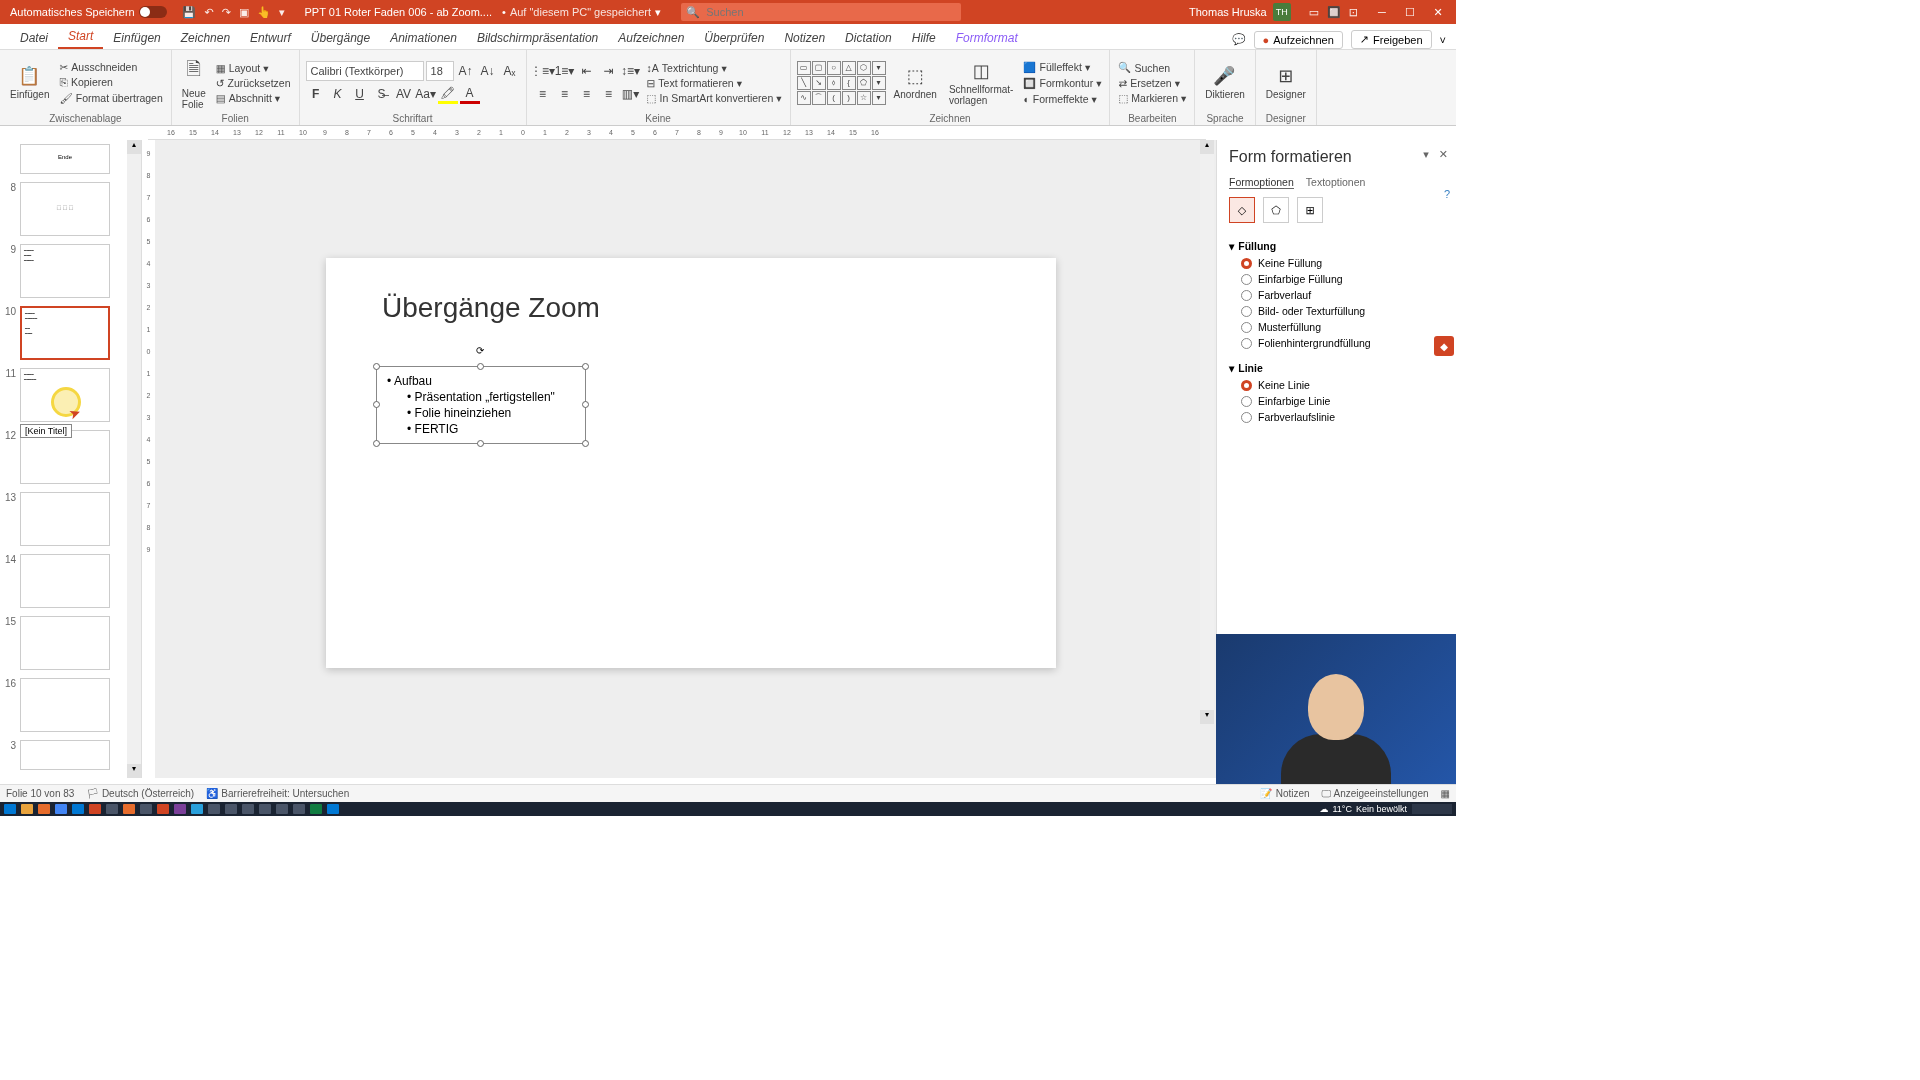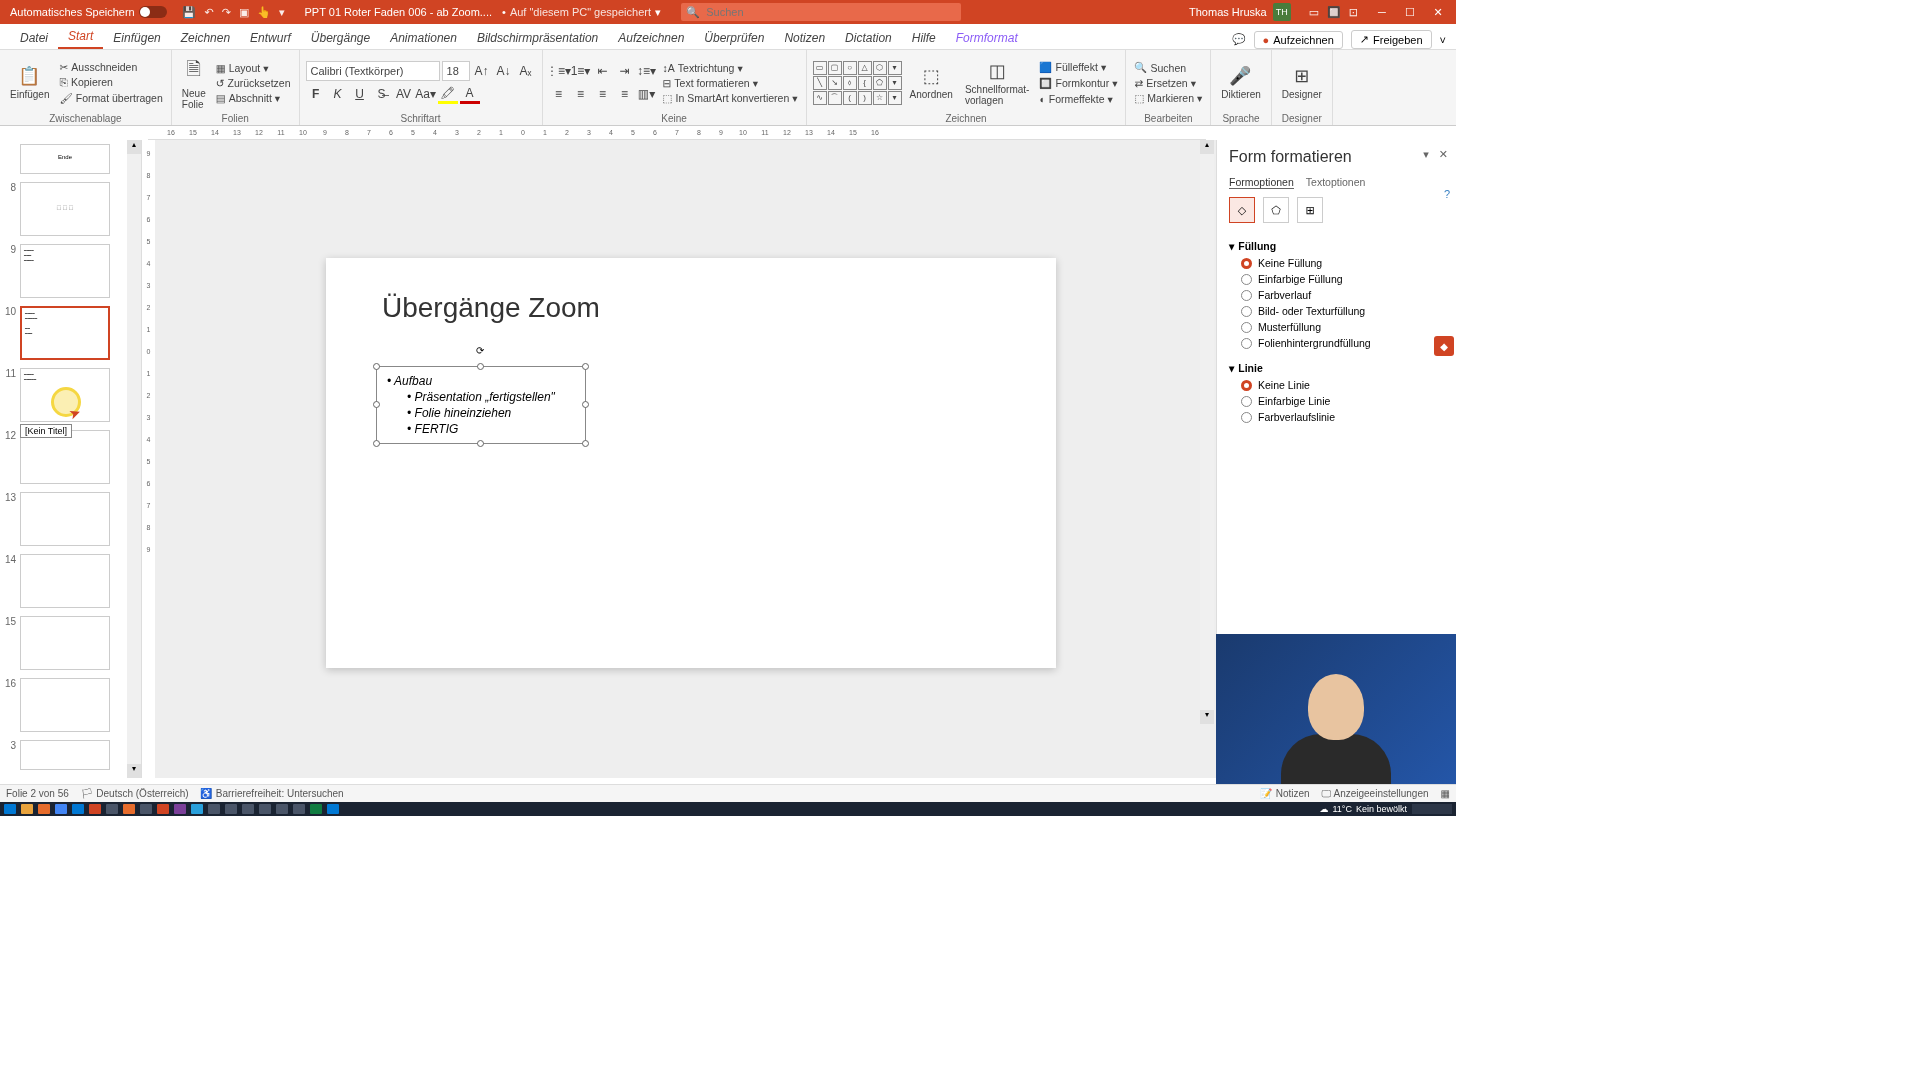--- a/index.html
+++ b/index.html
@@ -64,21 +64,21 @@
 .highlight-circle { position:absolute; width:30px; height:30px; border:3px solid #f5d742; border-radius:50%; background:rgba(245,215,66,.4); }
 .tooltip { position:absolute; background:#fff; border:1px solid #888; padding:1px 4px; font-size:9px; white-space:nowrap; z-index:5; }
 
 .vruler { width:14px; background:#fff; border-right:1px solid #eee; display:flex; flex-direction:column; align-items:center; font-size:7px; color:#666; padding-top:10px; }
 .vruler span { height:22px; }
 
 .canvas-area { flex:1; background:#eee; position:relative; overflow:hidden; }
 .slide { position:absolute; left:170px; top:118px; width:730px; height:410px; background:#fff; box-shadow:0 2px 8px rgba(0,0,0,.2); }
 .slide h1 { font-size:28px; font-weight:normal; padding:32px 0 0 56px; color:#333; font-family:Calibri,sans-serif; }
 .textbox { position:absolute; left:50px; top:108px; width:210px; border:1px solid #888; padding:6px 10px; font-size:12px; font-family:Calibri,sans-serif; }
-.textbox ul { list-style:none;font-style:italic; }
+.textbox ul { list-style:none; }
 .textbox li { padding:1px 0; }
 .textbox li::before { content:'• '; }
 .textbox li.sub { padding-left:20px; }
 .handle { position:absolute; width:7px; height:7px; background:#fff; border:1px solid #666; border-radius:50%; }
 
 
 .pane { width:240px; background:#fff; border-left:1px solid #ddd; padding:8px 12px; font-size:11px; position:relative; }
 .pane h2 { font-size:16px; font-weight:normal; color:#333; padding-bottom:6px; }
 .pane .closex { position:absolute; right:8px; top:8px; cursor:pointer; display:flex; gap:10px; color:#666; }
 .pane .tabs { display:flex; gap:12px; font-size:10.5px; padding:4px 0 8px; }
@@ -210,21 +210,21 @@
         <div class="smbtn">↺ <span>Zurücksetzen</span></div>
         <div class="smbtn">▤ <span>Abschnitt</span> ▾</div>
       </div>
     </div>
     <div class="label">Folien</div>
   </div>
   <div class="group">
     <div class="content">
       <div class="col" style="gap:3px">
         <div style="display:flex;gap:2px">
-          <div class="fontbox" style="width:134px">Calibri (Textkörper)</div>
+          <div class="fontbox" style="width:118px">Calibri (Textkörper)</div>
           <div class="fontbox" style="width:28px">18</div>
           <span class="icobtn">A↑</span>
           <span class="icobtn">A↓</span>
           <span class="icobtn">Aₓ</span>
         </div>
         <div style="display:flex;gap:2px">
           <span class="icobtn">
               <b>F</b>
             </span>
           <span class="icobtn">
@@ -548,21 +548,21 @@
     <span style="position:absolute;right:6px;top:48px;color:#3b82c4;cursor:pointer">?</span>
   </div>
 </div>
 
 <div class="vscroll">
     <span>▴</span>
     <span class="bot">▾</span>
   </div>
 
 <div class="status">
-  <span>Folie 2 von 56</span>
+  <span>Folie 10 von 83</span>
   <span>🏳 <span>Deutsch (Österreich)</span></span>
   <span>♿ <span>Barrierefreiheit: Untersuchen</span></span>
   <div class="flex"></div>
   <span>📝 <span>Notizen</span></span>
   <span>🖵 <span>Anzeigeeinstellungen</span></span>
   <span>▦</span>
 </div>
 
 <div class="webcam">
   <div class="person">

